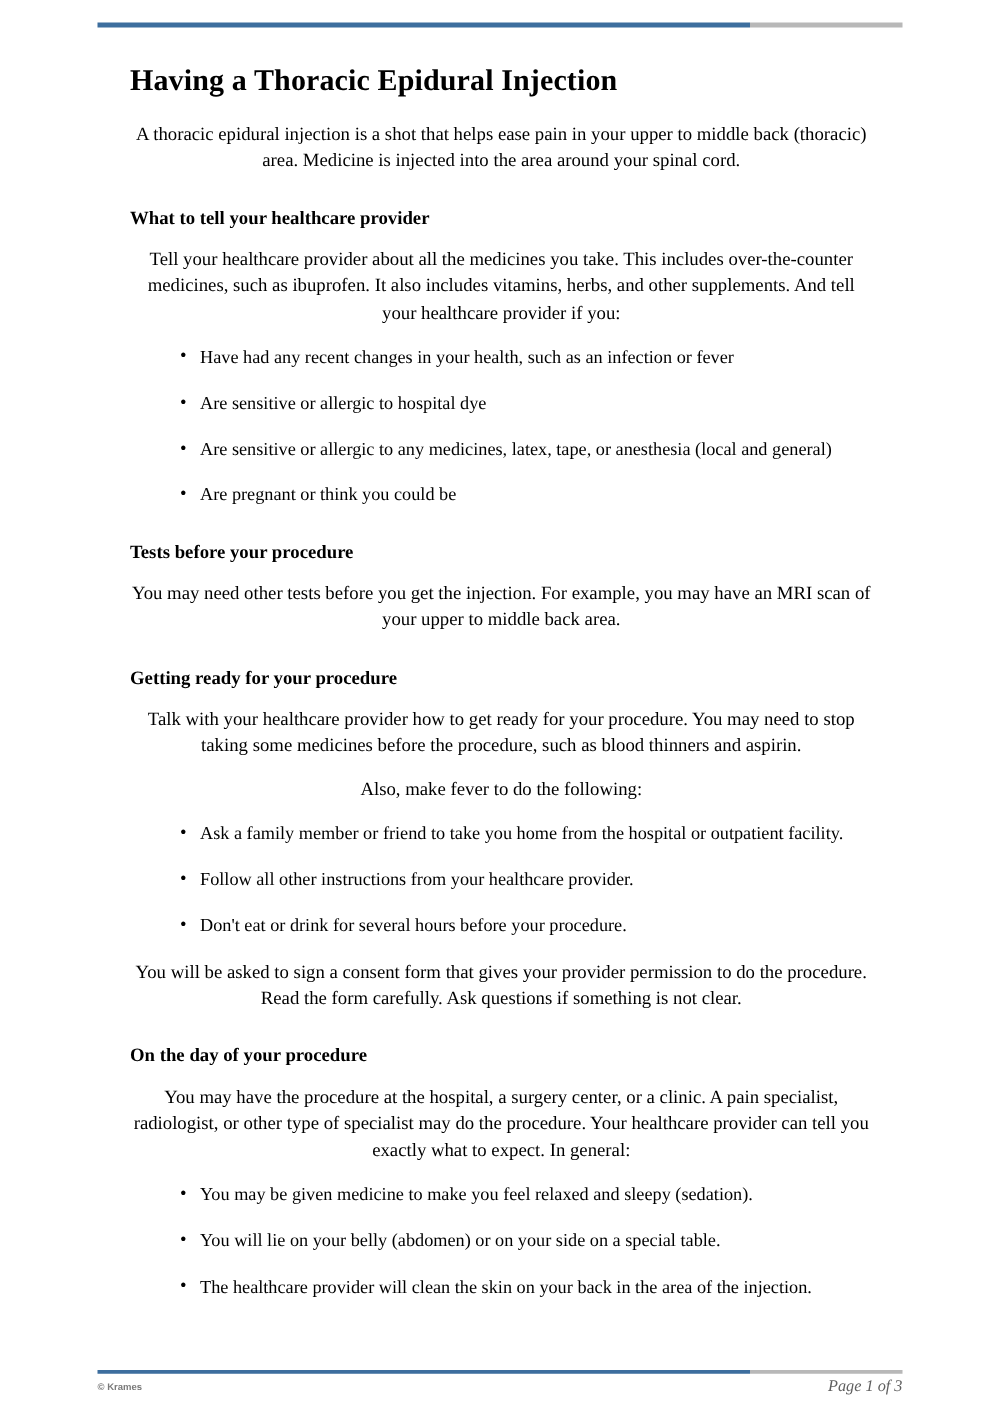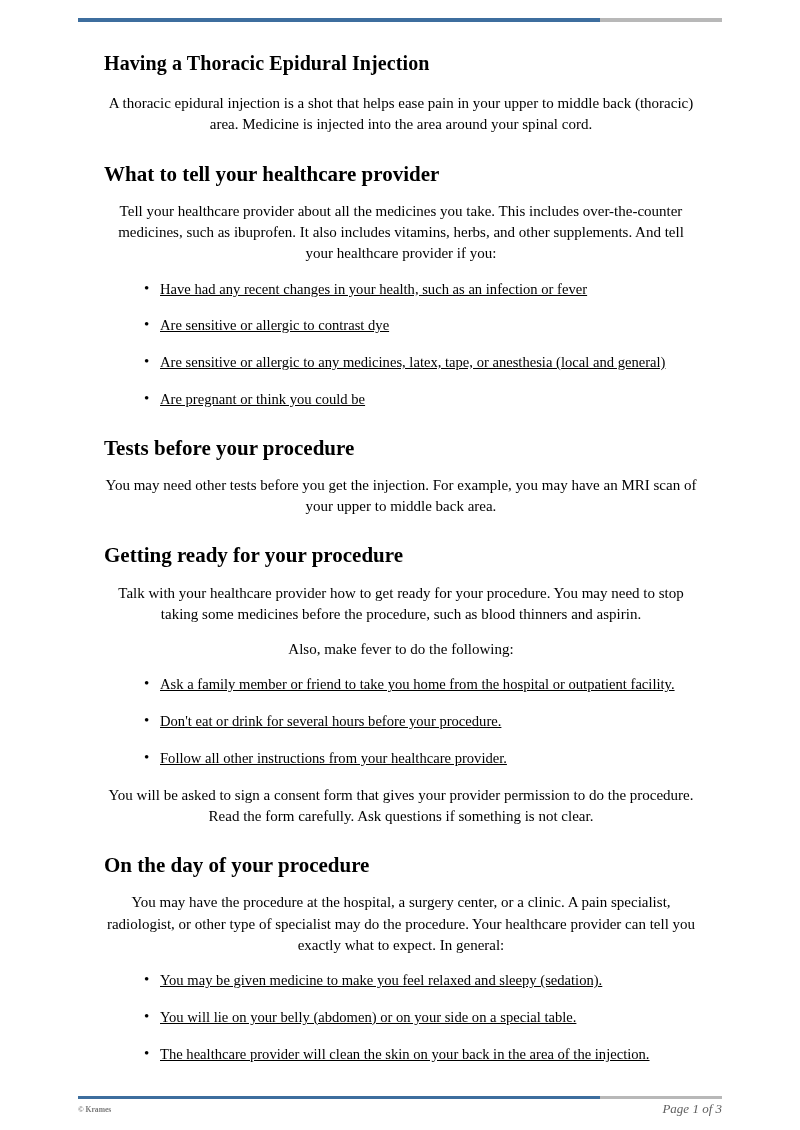--- a/index.html
+++ b/index.html
@@ -58,28 +58,28 @@
     height: 100%;
     background: #b8b8b8;
   }
   .content {
     position: absolute;
     left: 104px;
     top: 52px;
     width: 594px;
   }
   h1.doc-title {
-    font-size: 20px;
+    font-size: 24px;
     font-weight: bold;
     margin: 0 0 18px 0;
     line-height: 1.15;
     letter-spacing: 0.1px;
   }
   h2.section-heading {
-    font-size: 21px;
+    font-size: 15px;
     font-weight: bold;
     margin: 26px 0 14px 0;
     line-height: 1.2;
   }
   p.para {
     font-size: 15px;
     line-height: 1.42;
     margin: 0 0 14px 0;
     text-align: center;
   }
@@ -87,42 +87,41 @@
     margin: 0 0 12px 0;
     padding-left: 40px;
     list-style: none;
   }
   ul.bullets li {
     font-size: 14.6px;
     line-height: 1.42;
     margin: 0 0 16px 0;
     position: relative;
     padding-left: 16px;
-    text-decoration: underline;
   }
   ul.bullets li:before {
     content: "\2022";
     position: absolute;
     left: 0;
     top: -1px;
     font-size: 15px;
   }
   .footer {
     position: absolute;
     left: 78px;
     top: 1101px;
     width: 644px;
     display: flex;
     justify-content: space-between;
     align-items: center;
     font-size: 8.6px;
     color: #6d6d6d;
   }
   .footer .copyright {
-    font-family: Liberation Serif, serif;
+    font-family: Liberation Sans, sans-serif;
     font-weight: bold;
     font-size: 7.6px;
     color: #7a7a7a;
   }
   .footer .pageno {
     font-style: italic;
     font-size: 13px;
     color: #5f5f5f;
   }
 </style>
@@ -139,35 +138,35 @@
   <div class="content">
 
     <h1 class="doc-title">Having a Thoracic Epidural Injection</h1>
 
     <p class="para">A thoracic epidural injection is a shot that helps ease pain in your upper to middle back (thoracic) area. Medicine is injected into the area around your spinal cord.</p>
 
     <h2 class="section-heading">What to tell your healthcare provider</h2>
     <p class="para">Tell your healthcare provider about all the medicines you take. This includes over-the-counter medicines, such as ibuprofen. It also includes vitamins, herbs, and other supplements. And tell your healthcare provider if you:</p>
     <ul class="bullets">
       <li>Have had any recent changes in your health, such as an infection or fever</li>
-      <li>Are sensitive or allergic to contrast dye</li>
+      <li>Are sensitive or allergic to hospital dye</li>
       <li>Are sensitive or allergic to any medicines, latex, tape, or anesthesia (local and general)</li>
       <li>Are pregnant or think you could be</li>
     </ul>
 
     <h2 class="section-heading">Tests before your procedure</h2>
     <p class="para">You may need other tests before you get the injection. For example, you may have an MRI scan of your upper to middle back area.</p>
 
     <h2 class="section-heading">Getting ready for your procedure</h2>
     <p class="para">Talk with your healthcare provider how to get ready for your procedure. You may need to stop taking some medicines before the procedure, such as blood thinners and aspirin.</p>
     <p class="para">Also, make fever to do the following:</p>
     <ul class="bullets">
       <li>Ask a family member or friend to take you home from the hospital or outpatient facility.</li>
+      <li>Follow all other instructions from your healthcare provider.</li>
       <li>Don't eat or drink for several hours before your procedure.</li>
-      <li>Follow all other instructions from your healthcare provider.</li>
     </ul>
     <p class="para">You will be asked to sign a consent form that gives your provider permission to do the procedure. Read the form carefully. Ask questions if something is not clear.</p>
 
     <h2 class="section-heading">On the day of your procedure</h2>
     <p class="para">You may have the procedure at the hospital, a surgery center, or a clinic. A pain specialist, radiologist, or other type of specialist may do the procedure. Your healthcare provider can tell you exactly what to expect. In general:</p>
     <ul class="bullets">
       <li>You may be given medicine to make you feel relaxed and sleepy (sedation).</li>
       <li>You will lie on your belly (abdomen) or on your side on a special table.</li>
       <li>The healthcare provider will clean the skin on your back in the area of the injection.</li>
     </ul>

